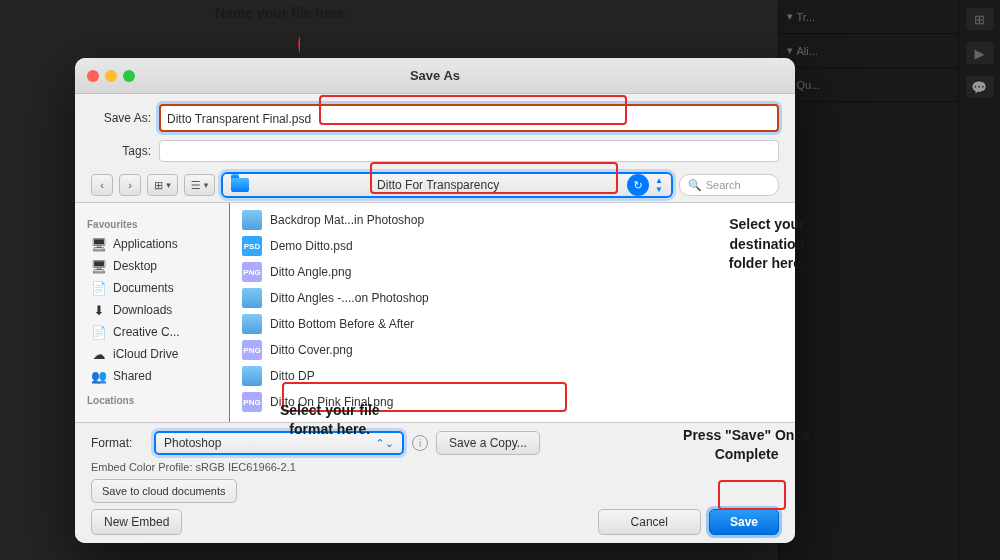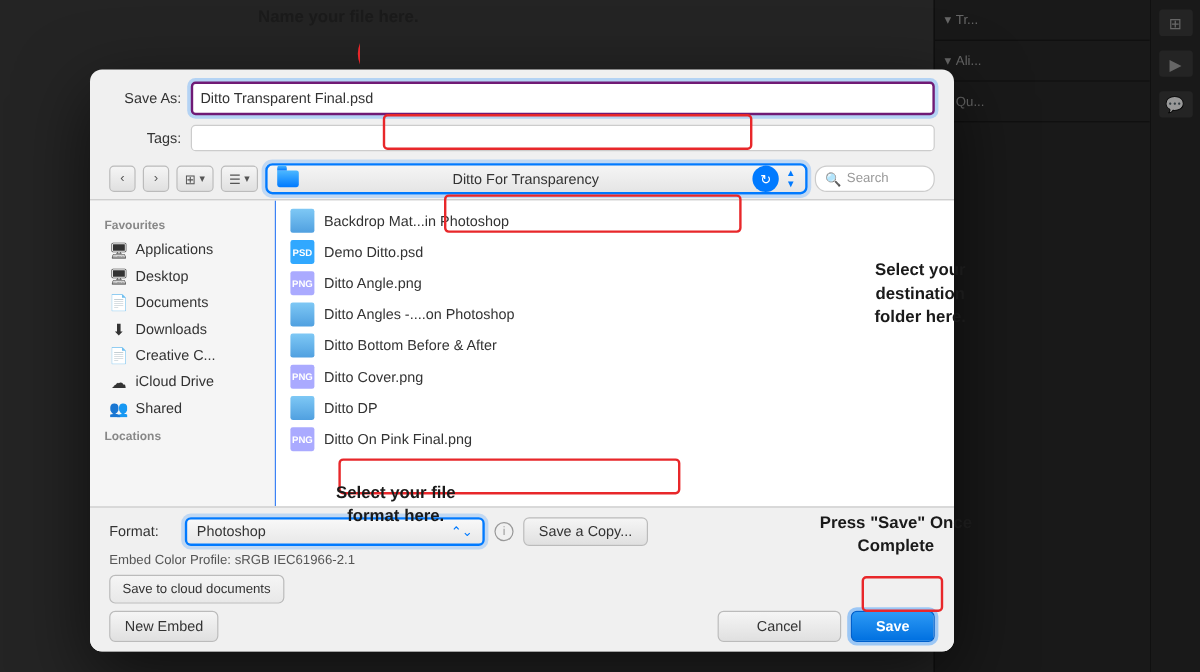--- a/index.html
+++ b/index.html
@@ -146,21 +146,21 @@
     }
     .saveas-label {
       font-size: 12px;
       color: #333;
       white-space: nowrap;
       min-width: 60px;
       text-align: right;
     }
     .saveas-input-wrap {
       flex: 1;
-      border: 2px solid #701a75;
+      border: 2px solid #c2410c;
       border-radius: 4px;
       background: white;
       padding: 3px 6px;
       box-shadow: 0 0 0 3px rgba(0,122,255,0.25);
     }
     .saveas-input {
       width: 100%;
       border: none;
       outline: none;
       font-size: 12px;
@@ -543,20 +543,28 @@
       <span>▾</span>
         <span>Qu...</span>
     </div>
   </div>
 </div>
 
 <div class="dialog-backdrop"></div>
 
 <div class="dialog">
 
+  <div class="dialog-titlebar">
+    <div class="traffic-lights">
+      <div class="tl-btn tl-close"></div>
+      <div class="tl-btn tl-min"></div>
+      <div class="tl-btn tl-max"></div>
+    </div>
+    <span class="dialog-title">Save As</span>
+  </div>
 
   <div class="saveas-row">
     <span class="saveas-label">Save As:</span>
     <div class="saveas-input-wrap">
       <input class="saveas-input" type="text" value="Ditto Transparent Final.psd" style="">
     </div>
   </div>
 
   <div class="tags-row">
     <span class="tags-label">Tags:</span>

